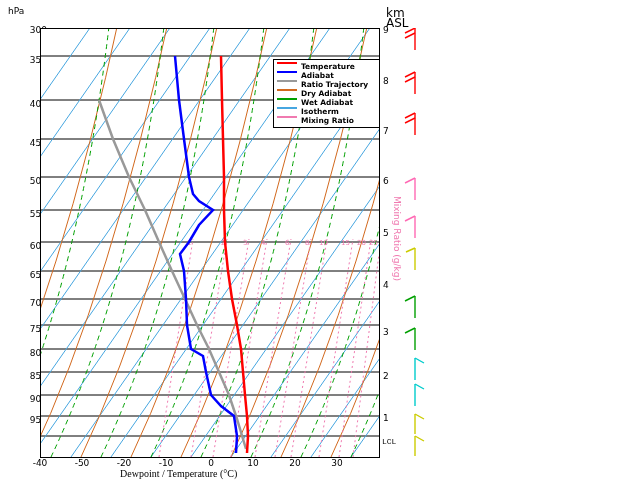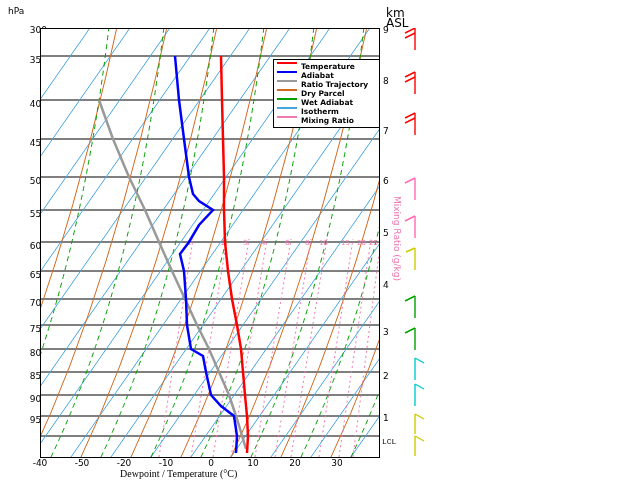--- a/index.html
+++ b/index.html
@@ -165,21 +165,21 @@
       <div class="row">
           <span class="ln" style="border-color:#0000ff"></span>
           <span>Adiabat</span>
         </div>
       <div class="row">
           <span class="ln" style="border-color:#999999"></span>
           <span>Ratio Trajectory</span>
         </div>
       <div class="row">
           <span class="ln" style="border-color:#d2691e"></span>
-          <span>Dry Parcel</span>
+          <span>Dry Adiabat</span>
         </div>
       <div class="row">
           <span class="ln" style="border-color:#00a000"></span>
           <span>Wet Adiabat</span>
         </div>
       <div class="row">
           <span class="ln" style="border-color:#46a6e0"></span>
           <span>Isotherm</span>
         </div>
       <div class="row">

